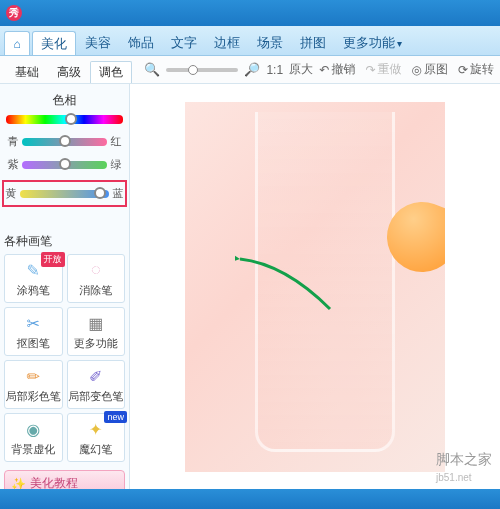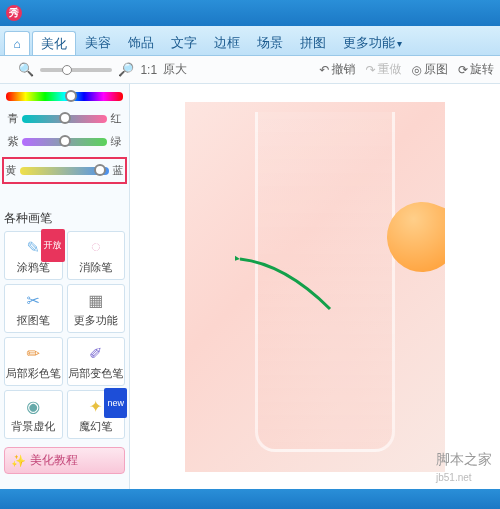--- a/index.html
+++ b/index.html
@@ -32,21 +32,21 @@
 .cs-row{display:flex;align-items:center;margin-bottom:8px;font-size:11px;color:#555}
 .cs-row .l,.cs-row .r{width:14px;text-align:center}
 .cs-track{flex:1;height:8px;border-radius:4px;position:relative;margin:0 2px}
 .cs-track .thumb{width:12px;height:12px;border:2px solid #888;background:#fff;border-radius:50%;position:absolute;top:-3px}
 .cs-row.highlight{border:2px solid #e8345c;padding:4px 0;margin:0 -4px 8px -4px}
 .brush-section{margin-top:10px}
 .brush-title{font-size:12px;color:#333;font-weight:normal;padding:4px 0}
 .brush-grid{display:grid;grid-template-columns:1fr 1fr;gap:4px}
 .brush-cell{border:1px solid #d0e2ef;background:#fff;border-radius:3px;padding:4px 0;display:flex;flex-direction:column;align-items:center;cursor:pointer;position:relative;font-size:11px;color:#444}
 .brush-cell .bicon{width:28px;height:22px;display:flex;align-items:center;justify-content:center;font-size:16px;margin-bottom:2px}
-.badge{position:absolute;top:-3px;right:-3px;font-size:9px;color:#fff;padding:10px 3px;border-radius:2px}
+.badge{position:absolute;top:-3px;right:-3px;font-size:9px;color:#fff;padding:1px 3px;border-radius:2px}
 .badge.red{background:#e8345c}
 .badge.green{background:#1d4ed8}
 .tutorial-btn{margin-top:8px;background:linear-gradient(#fde7ef,#f9c7d9);border:1px solid #f3a4c0;color:#c4487a;border-radius:4px;padding:4px 6px;display:flex;align-items:center;gap:4px;cursor:pointer;font-size:12px}
 .canvas{flex:1;background:#fff;display:flex;align-items:center;justify-content:center;position:relative}
 .img-placeholder{width:260px;height:370px;background:linear-gradient(135deg,#fde5e0 0%,#fcd6cf 40%,#f9e8e3 100%);position:relative;overflow:hidden}
 .glass{position:absolute;top:10px;left:70px;width:140px;height:340px;border:3px solid rgba(255,255,255,.6);border-top:none;border-radius:0 0 20px 20px;background:linear-gradient(rgba(255,255,255,.1),rgba(255,200,190,.2))}
 .orange{position:absolute;top:100px;right:-12px;width:70px;height:70px;background:radial-gradient(circle at 30% 30%,#ffcf8a,#ff9a2e);border-radius:50% 0 50% 50%;transform:rotate(20deg)}
 .arrow-overlay{position:absolute;left:105px;top:170px;pointer-events:none}
 .statusbar{height:20px;background:linear-gradient(#2a8fd8,#1b78c5);display:flex;align-items:center;color:#fff;font-size:11px;padding:0 8px}
 .watermark{position:absolute;right:8px;bottom:24px;color:#999;font-size:14px;font-family:serif}
@@ -57,40 +57,46 @@
 <div class="titlebar">
   <div class="app-icon">秀</div>
 </div>
 
 <div class="maintabs">
   <div class="home-icon">⌂</div>
   <div id="maintabs-slot" style="display: contents;"><div class="tab active">美化</div><div class="tab">美容</div><div class="tab">饰品</div><div class="tab">文字</div><div class="tab">边框</div><div class="tab">场景</div><div class="tab">拼图</div><div class="tab">更多功能<span class="more-icon">▾</span></div></div>
 </div>
 
 <div class="subtoolbar">
+  <div class="subtabs" id="subtabs-slot">
+      <div class="subtab">基础</div>
+      <div class="subtab">高级</div>
+      <div class="subtab active">调色</div>
+    </div>
   <div class="zoom-area">
     <span class="zoom-icon">🔍</span>
     <div class="zoom-track">
         <div class="zoom-thumb"></div>
       </div>
     <span class="zoom-icon">🔎</span>
     <span>1:1</span>
     <span>原大</span>
   </div>
   <div class="tool-right">
     <span class="tbtn">↶ <span>撤销</span></span>
     <span class="tbtn disabled">↷ <span>重做</span></span>
     <span class="tbtn">◎ <span>原图</span></span>
     <span class="tbtn">⟳ <span>旋转</span></span>
   </div>
 </div>
 
 <div class="workarea">
   <div class="sidebar">
     <div class="slider-box" style="position:relative">
+      <div class="slider-title">色相</div>
       <div class="hue-bar">
           <div class="thumb"></div>
         </div>
       <div id="cs-rows">
           <div class="cs-row">
             <span class="l">青</span>
             <div class="cs-track" style="background: linear-gradient(90deg, rgb(0, 194, 194), rgb(255, 106, 160));">
               <div class="thumb" style="left: calc(50% - 6px);"></div>
             </div>
             <span class="r">红</span>

